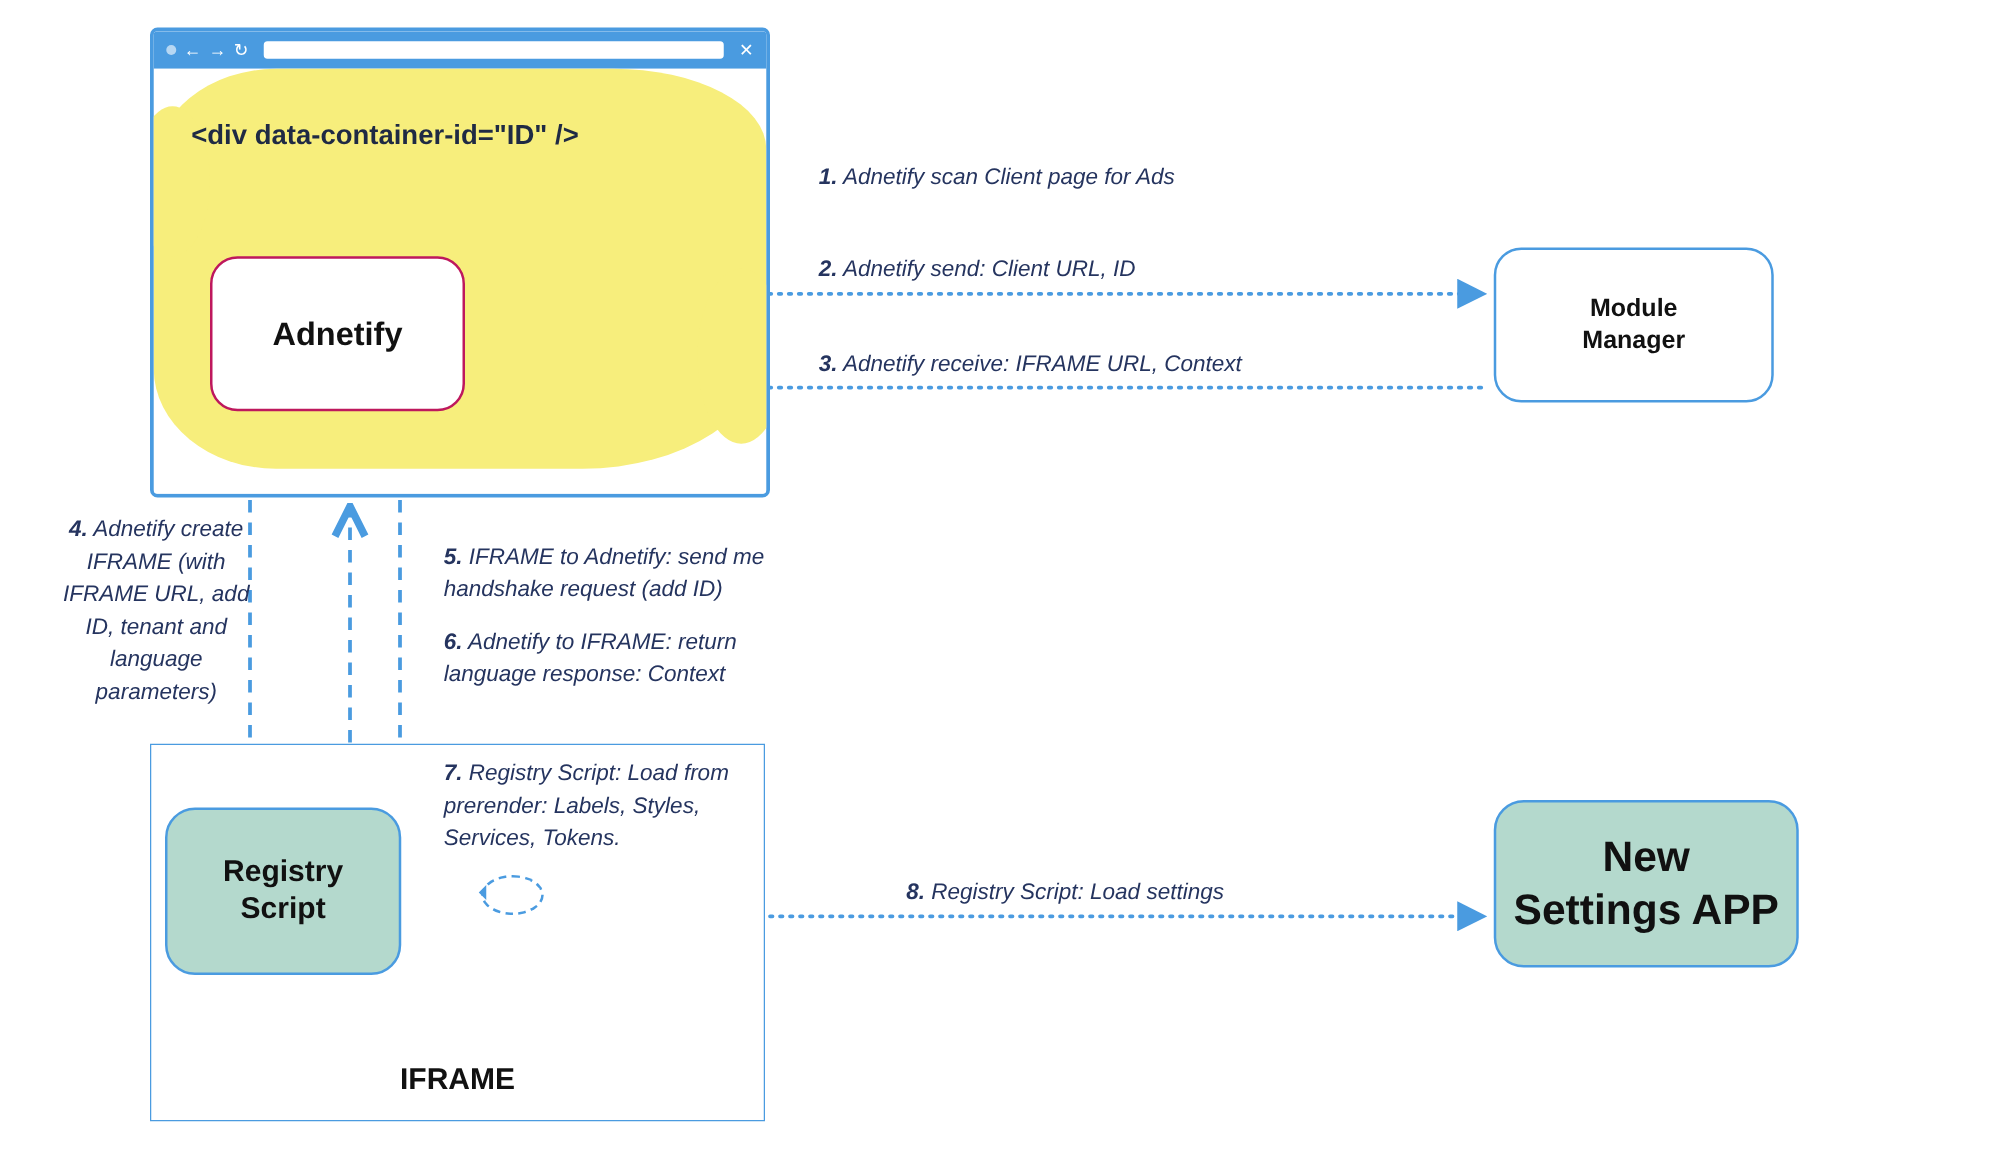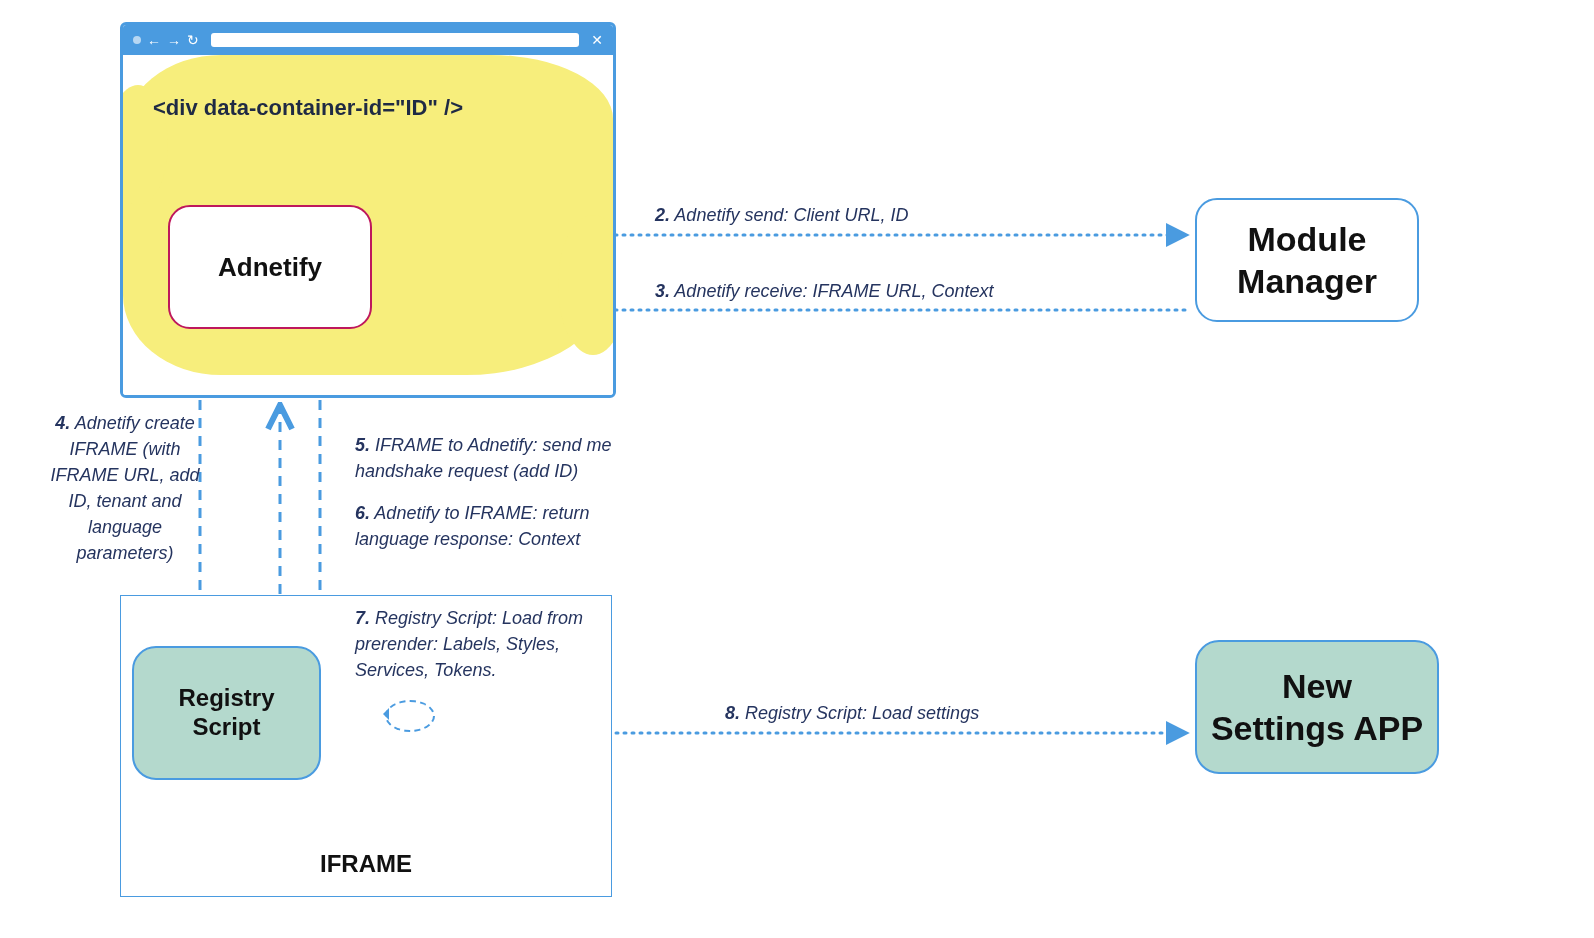--- a/index.html
+++ b/index.html
@@ -143,21 +143,21 @@
     width: 220px;
     height: 120px;
     border: 2px solid #4a9be0;
     border-radius: 22px;
     background: #ffffff;
     display: flex;
     align-items: center;
     justify-content: center;
     text-align: center;
     font-weight: 700;
-    font-size: 34px;
+    font-size: 20px;
     line-height: 1.25;
     color: #111;
   }
   .settings-app-box {
     position: absolute;
     left: 1195px;
     top: 640px;
     width: 240px;
     height: 130px;
     border: 2px solid #4a9be0;
@@ -274,20 +274,24 @@
   <div class="module-manager-box">
       <span style="white-space:pre-line">Module
 Manager</span>
     </div>
 
   <div class="settings-app-box">
       <span style="white-space:pre-line">New
 Settings APP</span>
     </div>
 
+  <div class="step s1">
+    <b>1.</b>
+    <span>Adnetify scan Client page for Ads</span>
+  </div>
   <div class="step s2">
     <b>2.</b>
     <span>Adnetify send: Client URL, ID</span>
   </div>
   <div class="step s3">
     <b>3.</b>
     <span>Adnetify receive: IFRAME URL, Context</span>
   </div>
   <div class="step s4">
     <b>4.</b>

